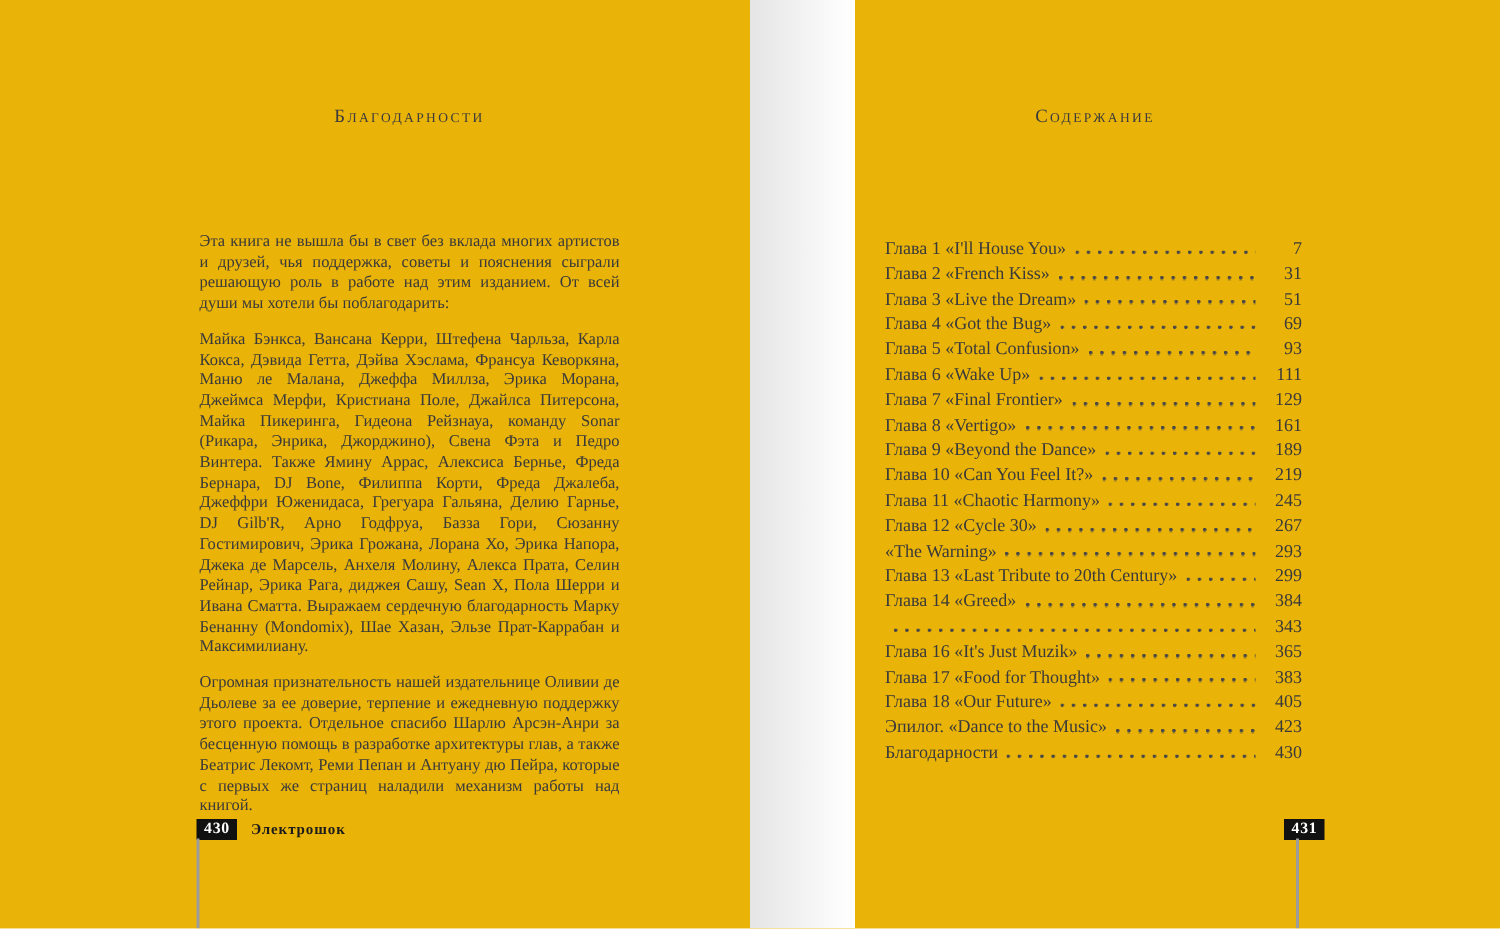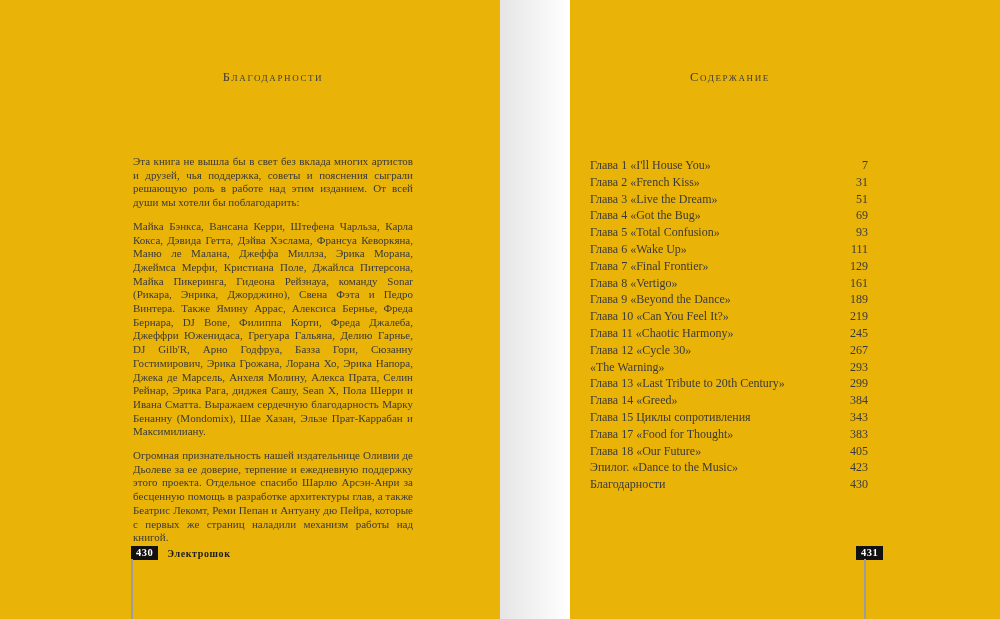--- a/index.html
+++ b/index.html
@@ -48,21 +48,21 @@
   }
   .para { margin: 0 0 10px 0; }
 
   .toc {
     position: absolute;
     left: 90px; top: 157px;
     width: 278px;
     font-size: 12px;
     color: #3a3a3a;
   }
-  .toc-row { display: flex; height: 16.8px; line-height: 16.8px; align-items: flex-end; }
+  .toc-row { display: flex; height: 16.8px; line-height: 16.8px; }
   .toc-title { white-space: nowrap; }
   .toc-leader {
     flex: 1 1 auto;
     margin: 0 5px 0 6px;
     min-width: 8px;
     background-image: radial-gradient(circle at 1.1px 1.1px, #474747 1px, rgba(0,0,0,0) 1.45px);
     background-size: 7.5px 3px;
     background-repeat: repeat-x;
     background-position: left 0 bottom 4px;
   }
@@ -213,25 +213,29 @@
           <span class="toc-page">299</span>
         </div>
 
         <div class="toc-row">
           <span class="toc-title">Глава 14 «Greed»</span>
           <span class="toc-leader"></span>
           <span class="toc-page">384</span>
         </div>
 
         <div class="toc-row">
-          <span class="toc-title">Глава 15 Циклы сопротивления</span>
           <span class="toc-leader"></span>
           <span class="toc-page">343</span>
         </div>
 
+        <div class="toc-row">
+          <span class="toc-title">Глава 16 «It's Just Muzik»</span>
+          <span class="toc-leader"></span>
+          <span class="toc-page">365</span>
+        </div>
 
         <div class="toc-row">
           <span class="toc-title">Глава 17 «Food for Thought»</span>
           <span class="toc-leader"></span>
           <span class="toc-page">383</span>
         </div>
 
         <div class="toc-row">
           <span class="toc-title">Глава 18 «Our Future»</span>
           <span class="toc-leader"></span>

